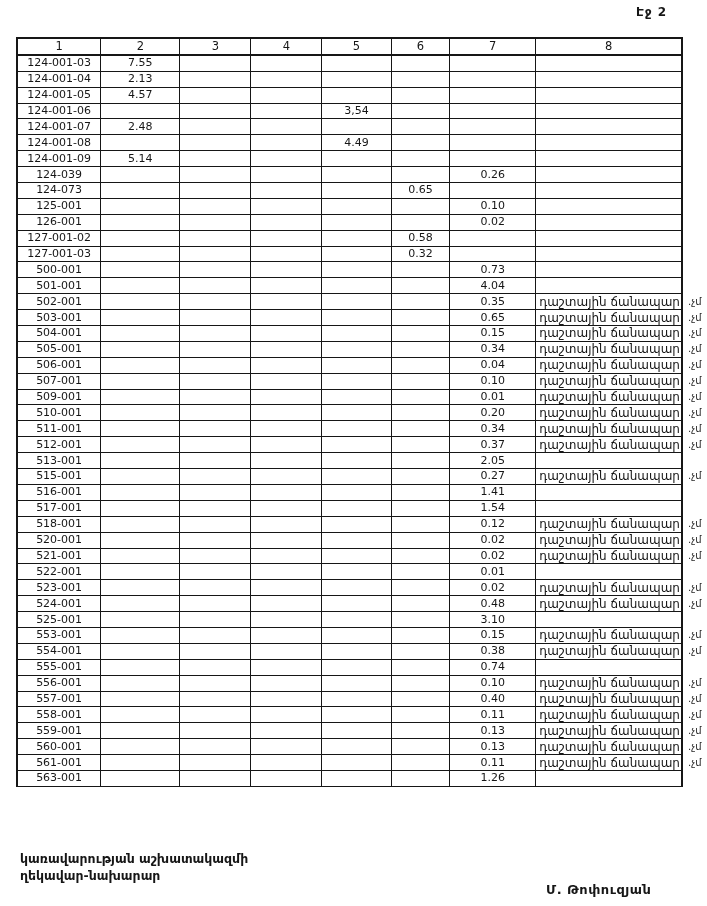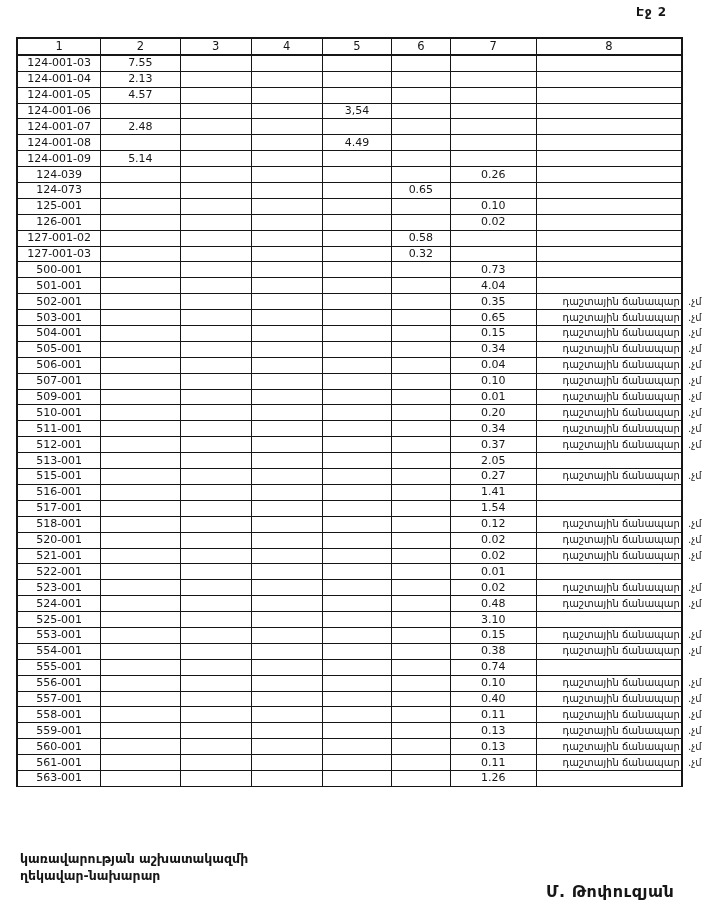--- a/index.html
+++ b/index.html
@@ -25,32 +25,32 @@
     font-weight:normal;
     text-align:center;vertical-align:middle;
     white-space:nowrap;overflow:hidden;
   }
   th{font-size:11.5px;}
   
   thead th{border-top:2px solid #161616;border-bottom:2px solid #161616;}
   td:first-child,th:first-child{border-left:2px solid #161616;}
   td.note,th.h8{border-right:2px solid #161616;}
   tr.total-row td{border-bottom:2px solid #161616;}
-  td.note{text-align:right;font-size:10px;padding-left:3px;}
+  td.note{text-align:left;font-size:12px;padding-left:3px;}
   td.margin-cell,th.margin-cell{
     border:none;background:transparent;
     font-size:10px;color:#2a2a2a;text-align:left;padding-left:5px;
   }
   .footer{
     position:absolute;left:20px;top:851px;
     font-size:12.5px;font-weight:bold;line-height:16.5px;
   }
   .signature{
     position:absolute;left:546px;top:882px;
-    font-size:16px;font-weight:bold;letter-spacing:0.5px;
+    font-size:13px;font-weight:bold;letter-spacing:0.5px;
   }
 </style>
 </head>
 <body>
 
 <div class="page">
 
   <div class="page-label">Էջ 2</div>
 
   <div class="table-wrap">

